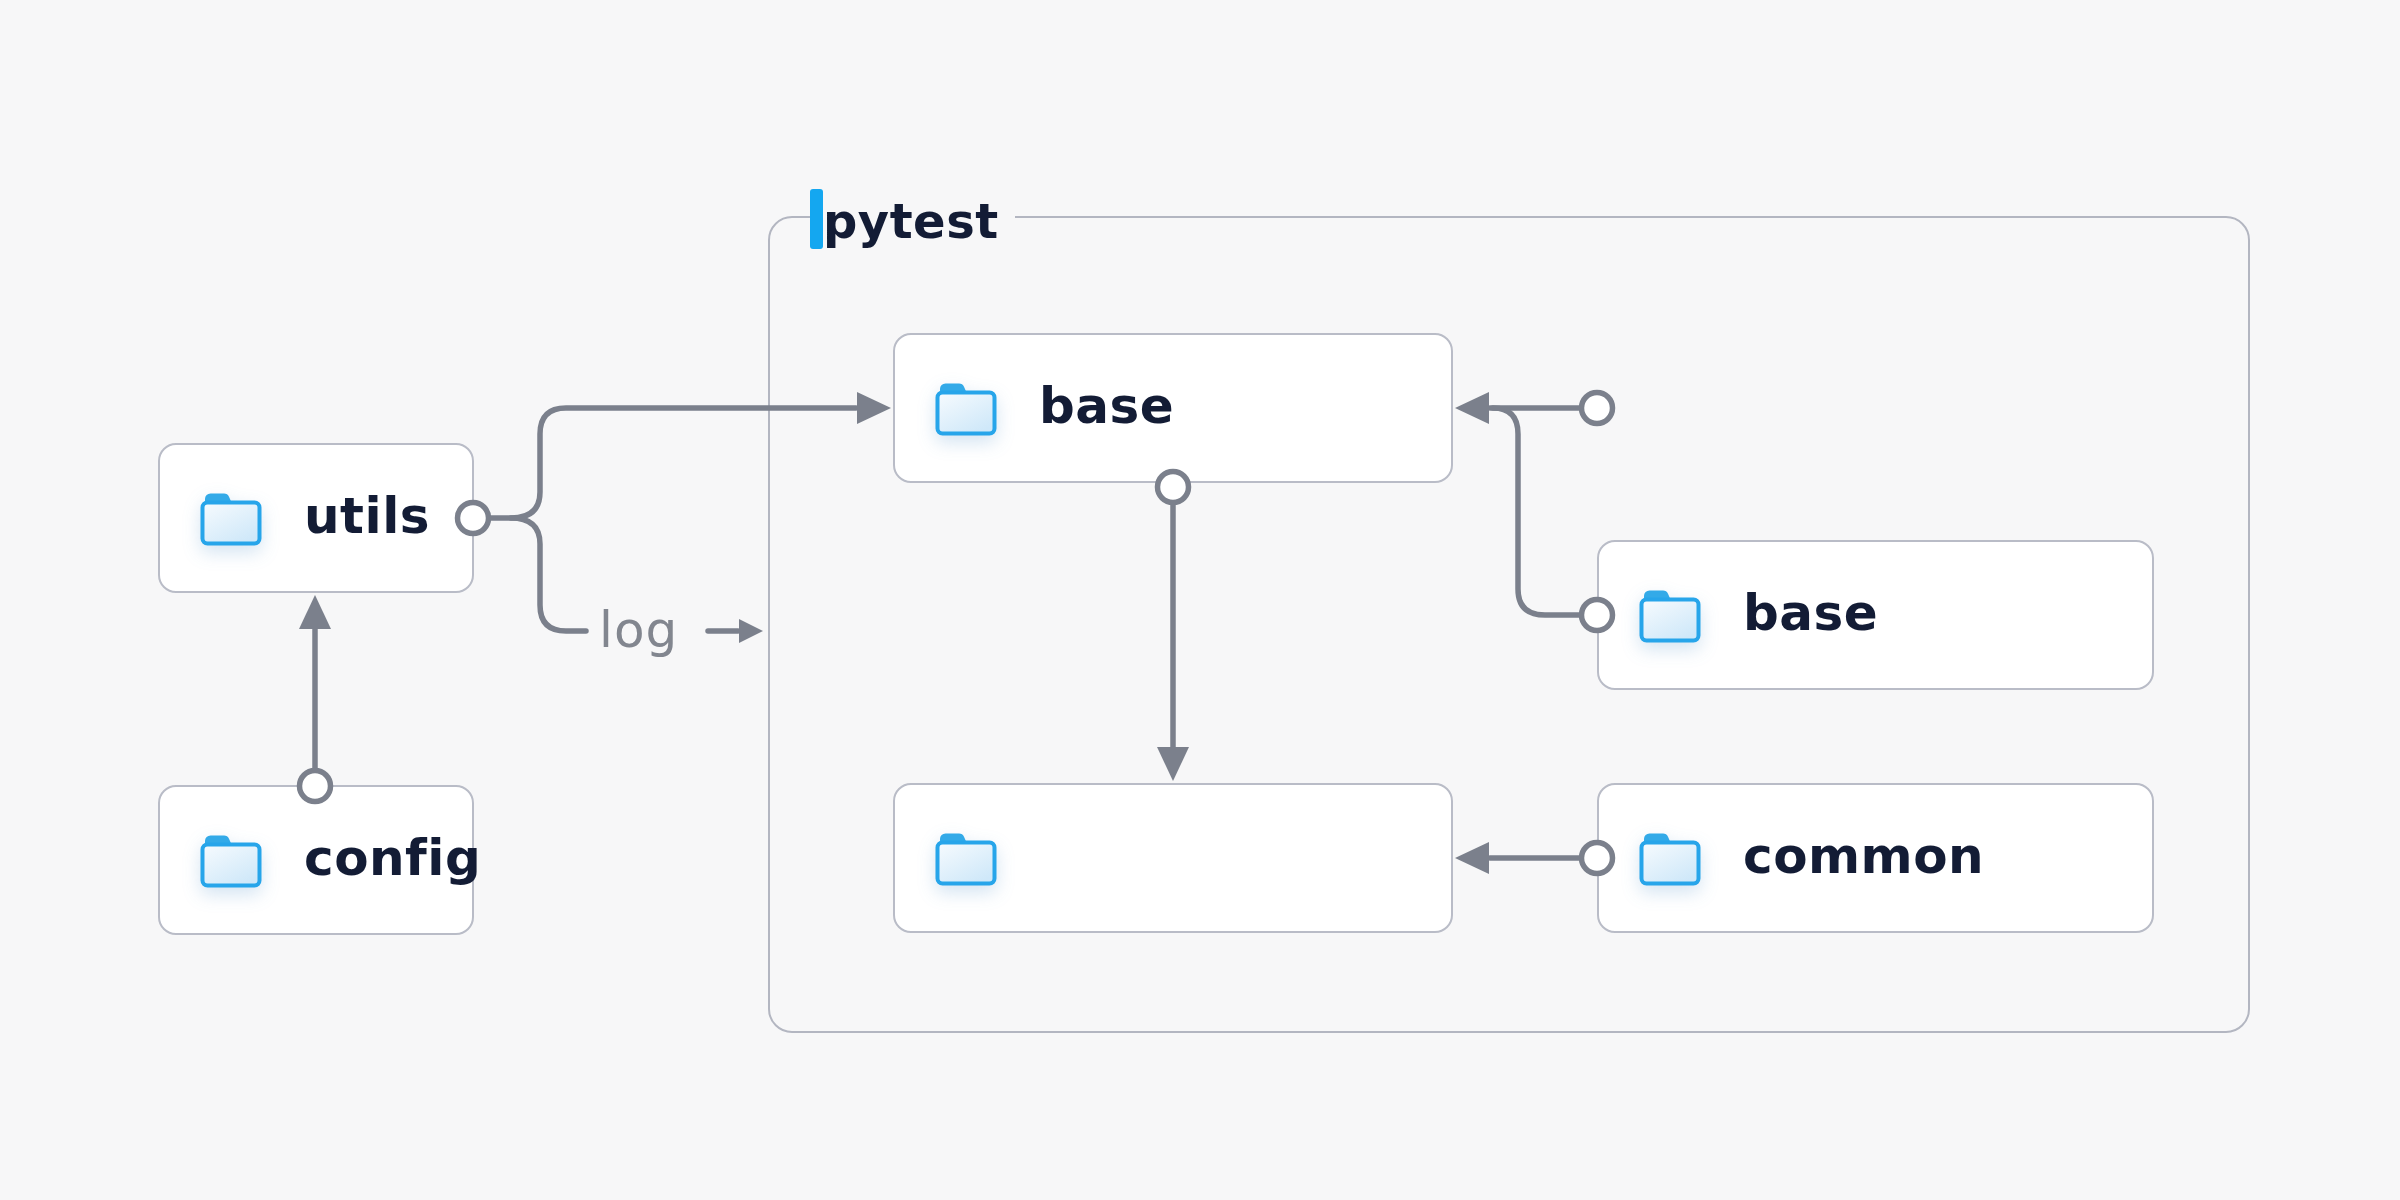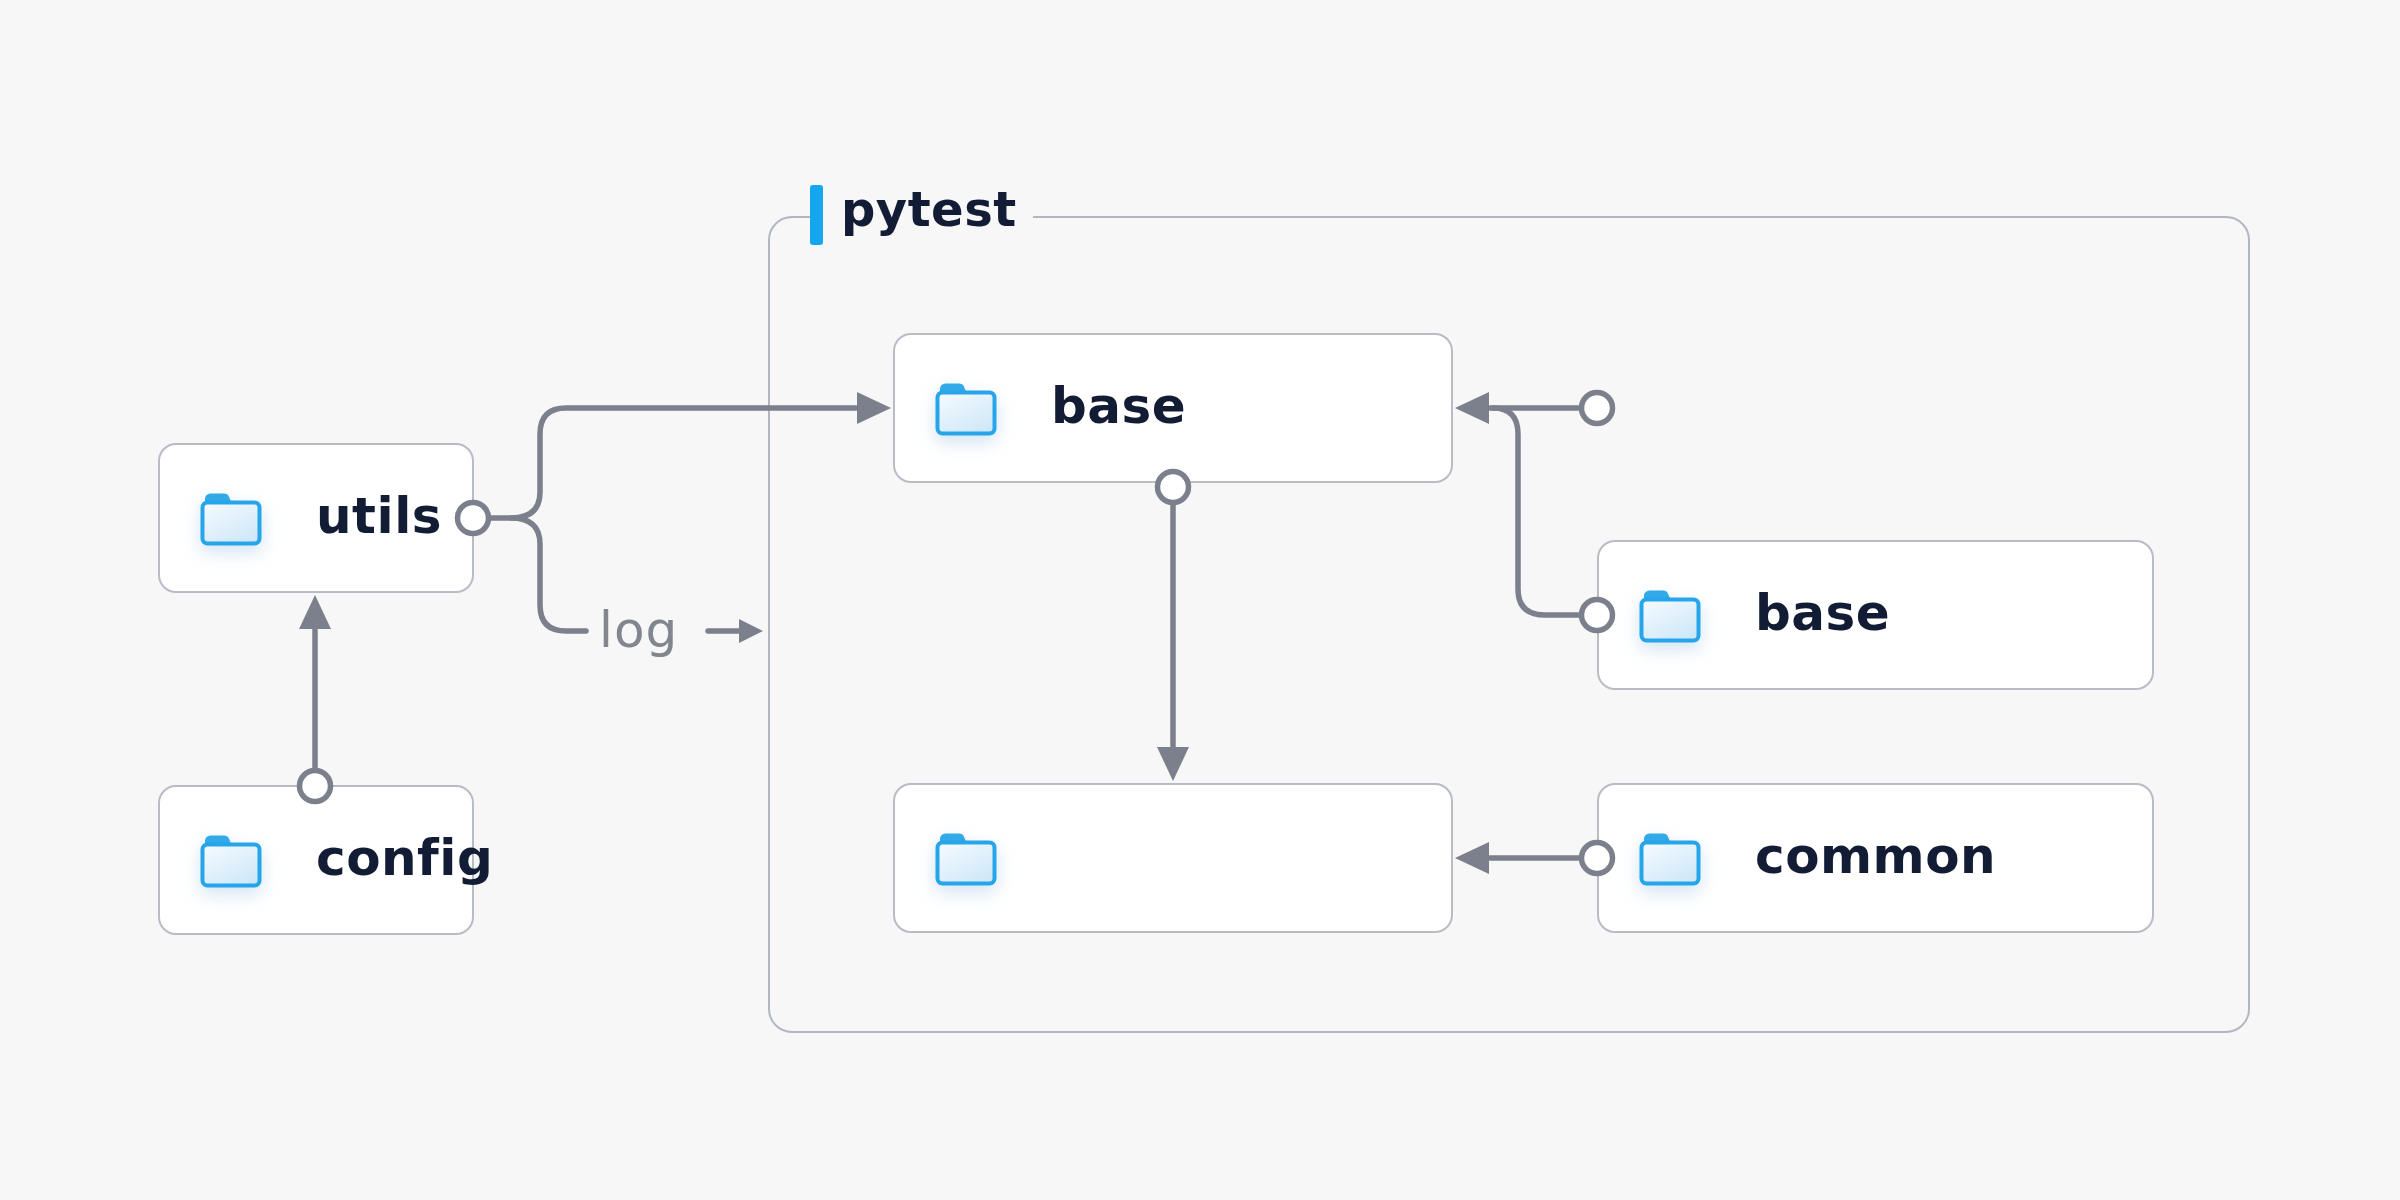--- a/index.html
+++ b/index.html
@@ -27,22 +27,21 @@
     border-radius: 24px;
     background: transparent;
     z-index: 1;
   }
   .group-label {
     position: absolute;
     left: 40px;
     top: -33px;
     height: 64px;
     display: flex;
-    align-items: flex-start;
-    gap: 18px;
+    align-items: flex-end;
     padding: 0 16px 0 0;
     background: #f7f7f8;
     z-index: 4;
   }
   .accent-bar {
     display: inline-block;
     width: 13px;
     height: 60px;
     background: #14a7f0;
     border-radius: 3px;
@@ -59,21 +58,21 @@
   
   .node {
     position: absolute;
     height: 150px;
     background: #ffffff;
     border: 2.5px solid #b9bcc7;
     border-radius: 18px;
     display: flex;
     align-items: center;
     padding-left: 38px;
-    gap: 52px;
+    gap: 40px;
     box-sizing: border-box;
     z-index: 2;
   }
   .node-label {
     font-size: 50px;
     font-weight: bold;
     color: #131c35;
     letter-spacing: 0.5px;
     white-space: nowrap;
     line-height: 1;

